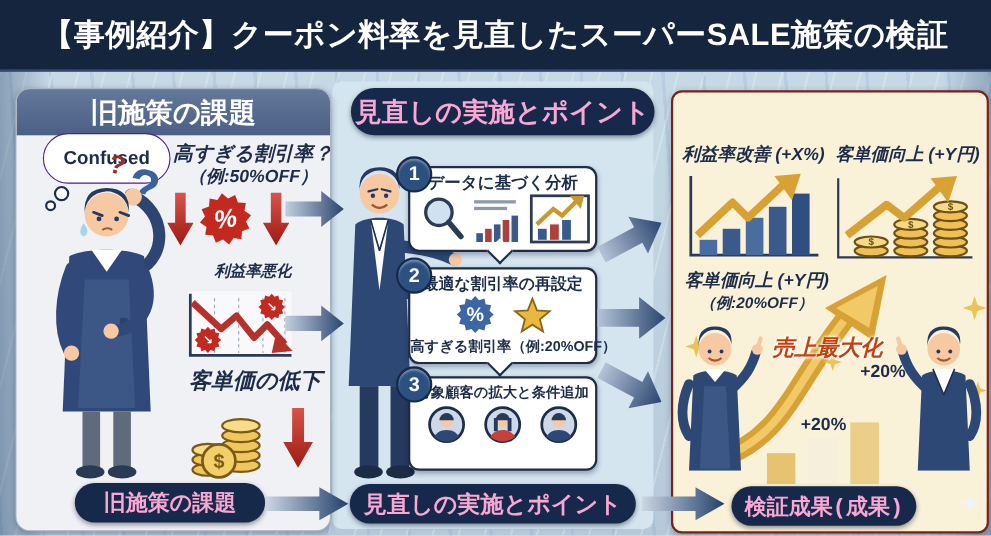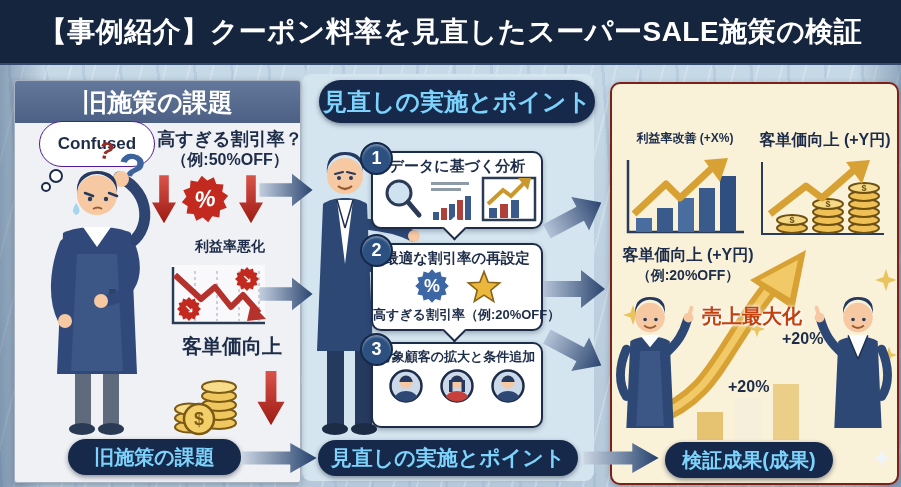--- a/index.html
+++ b/index.html
@@ -12,38 +12,38 @@
   
   .bg{position:absolute;left:0;top:63px;width:901px;height:424px;
       background:linear-gradient(180deg,#c6d9e6,#b5c9da);}
   .bg::before{content:"";position:absolute;inset:0;
       background:repeating-linear-gradient(104deg,rgba(255,255,255,.22) 0 2px,rgba(255,255,255,0) 2px 23px),
                  repeating-linear-gradient(86deg,rgba(110,150,195,.16) 0 3px,rgba(255,255,255,0) 3px 37px);}
   .bg::after{content:"";position:absolute;inset:0;
       background:linear-gradient(90deg,rgba(35,65,105,.38),rgba(35,65,105,0) 5%,rgba(35,65,105,0) 95%,rgba(35,65,105,.32));}
   .abs{position:absolute;}
   .jp{color:#1d2c48;font-weight:bold;white-space:nowrap;}
-  .ctr{display:flex;align-items:center;justify-content:center;text-align:right;}
+  .ctr{display:flex;align-items:center;justify-content:center;text-align:right;font-style:italic;}
   
   .panel-left{position:absolute;left:14px;top:80px;width:285px;height:401px;background:#f0f1f5;
-      border:1px solid #a9b2c0;border-radius:3px;box-shadow:0 2px 6px rgba(20,40,70,.3);overflow:hidden;z-index:2;}
+      border:1px solid #a9b2c0;border-radius:13px;box-shadow:0 2px 6px rgba(20,40,70,.3);overflow:hidden;z-index:2;}
   .lp-header{height:42px;background:linear-gradient(180deg,#64789b,#4c6085);
       display:flex;align-items:center;justify-content:center;}
   .lp-header span{color:#fff;font-size:25px;font-weight:bold;}
   .panel-mid{position:absolute;left:302px;top:74px;width:292px;height:407px;background:#d4e5f0;
       border-radius:9px;z-index:1;}
   .panel-right{position:absolute;left:610px;top:82px;width:285px;height:399px;background:#faf1d9;
       border:2px solid #7c2018;border-radius:10px;box-shadow:0 2px 6px rgba(20,40,70,.3);overflow:hidden;z-index:2;}
   .rp-header{height:42px;background:linear-gradient(180deg,#c43a30,#a61f19);
       display:flex;align-items:center;justify-content:center;}
   .rp-header span{color:#fff;font-size:25px;font-weight:bold;}
   
   .pill{position:absolute;background:#16294a;border-radius:19px;display:flex;align-items:center;
         justify-content:center;box-shadow:0 2px 5px rgba(10,20,40,.45);z-index:6;}
-  .pill span{color:#7dd3fc;font-weight:bold;white-space:nowrap;}
+  .pill span{color:#f9a8d4;font-weight:bold;white-space:nowrap;font-family:Liberation Mono, monospace;}
   
   .bubble{position:absolute;left:24px;top:40px;width:114px;height:44px;background:#fff;
       border:1px solid #4c1d95;border-radius:24px;display:flex;align-items:center;justify-content:center;}
   .bubble span{font-size:17px;font-weight:bold;color:#1d2c48;}
   .bdot{position:absolute;background:#fff;border:2.5px solid #1d2c48;border-radius:50%;}
   
   .step-box{position:absolute;left:371px;width:168px;background:#fff;border:2.5px solid #1d2c48;
       border-radius:10px;box-shadow:0 2px 5px rgba(10,20,40,.3);z-index:4;}
   .step-num{position:absolute;left:-13px;top:-11px;width:29px;height:29px;border-radius:50%;
       background:#2c5181;color:#fff;font-weight:bold;font-size:18px;display:flex;align-items:center;
@@ -145,21 +145,21 @@
       <g transform="translate(26,46) scale(0.40)">
         <polygon points="30,0 23.2,6.2 26,15 17,17 15,26 6.2,23.2 0,30 -6.2,23.2 -15,26 -17,17 -26,15 -23.2,6.2 -30,0 -23.2,-6.2 -26,-15 -17,-17 -15,-26 -6.2,-23.2 0,-30 6.2,-23.2 15,-26 17,-17 26,-15 23.2,-6.2" fill="#c22a20"></polygon>
         <text x="0" y="9" text-anchor="middle" font-size="28" font-weight="bold" fill="#ffffff">↘</text>
       </g>
       <g transform="translate(84,16) scale(0.40)">
         <polygon points="30,0 23.2,6.2 26,15 17,17 15,26 6.2,23.2 0,30 -6.2,23.2 -15,26 -17,17 -26,15 -23.2,6.2 -30,0 -23.2,-6.2 -26,-15 -17,-17 -15,-26 -6.2,-23.2 0,-30 6.2,-23.2 15,-26 17,-17 26,-15 23.2,-6.2" fill="#c22a20"></polygon>
         <text x="0" y="9" text-anchor="middle" font-size="28" font-weight="bold" fill="#ffffff">↘</text>
       </g>
     </svg>
 
-    <div class="abs jp ctr" style="left:142px;top:252px;width:150px;font-size:20px;">客単価向上</div>
+    <div class="abs jp ctr" style="left:142px;top:252px;width:150px;font-size:20px;">客単価の低下</div>
     <svg class="abs" style="left:152px;top:280px;" width="84" height="76" viewBox="0 0 84 76">
       <g stroke="#7a5a14" stroke-width="2" fill="#f0c75e">
         <ellipse cx="52" cy="62" rx="17" ry="6"></ellipse>
           <ellipse cx="52" cy="53" rx="17" ry="6"></ellipse>
         <ellipse cx="52" cy="44" rx="17" ry="6"></ellipse>
           <ellipse cx="52" cy="35" rx="17" ry="6"></ellipse>
         <ellipse cx="52" cy="26" rx="17" ry="6" fill="#f7dc8a"></ellipse>
         <ellipse cx="22" cy="66" rx="14" ry="5.5"></ellipse>
           <ellipse cx="22" cy="57" rx="14" ry="5.5"></ellipse>
         <ellipse cx="22" cy="48" rx="14" ry="5.5" fill="#f7dc8a"></ellipse>
@@ -292,21 +292,21 @@
           <circle cx="18" cy="14" r="6.5" fill="#f6c9a3"></circle>
           <path d="M11.5,14 A6.5,6.5 0 0 1 24.5,14 Z" fill="#26395e"></path>
           <path d="M4,36 C6,26 12,23 18,23 C24,23 30,26 32,36 Z" fill="#2e4876"></path>
         </g>
       </svg>
     </div>
   </div>
 
   <div class="panel-right">
 
-    <div class="abs jp ctr" style="left:4px;top:46px;width:138px;font-size:12px;">利益率改善 (+X%)</div>
+    <div class="abs jp ctr" style="left:4px;top:46px;width:138px;font-size:16px;">利益率改善 (+X%)</div>
     <div class="abs jp ctr" style="left:144px;top:46px;width:138px;font-size:16px;">客単価向上 (+Y円)</div>
 
     <svg class="abs" style="left:8px;top:72px;" width="130" height="84" viewBox="0 0 130 84">
       <path d="M8,4 L8,76 L124,76" stroke="#2b3a55" stroke-width="2.5" fill="none"></path>
       <rect x="16" y="62" width="16" height="14" fill="#4a6da0"></rect>
       <rect x="37" y="52" width="16" height="24" fill="#3a5a8c"></rect>
       <rect x="58" y="42" width="16" height="34" fill="#4a6da0"></rect>
       <rect x="79" y="32" width="16" height="44" fill="#3a5a8c"></rect>
       <rect x="100" y="20" width="16" height="56" fill="#2f4f80"></rect>
       <path d="M14,58 L46,28 L60,42 L92,12" stroke="#d7a233" stroke-width="7" fill="none" stroke-linejoin="round"></path>

